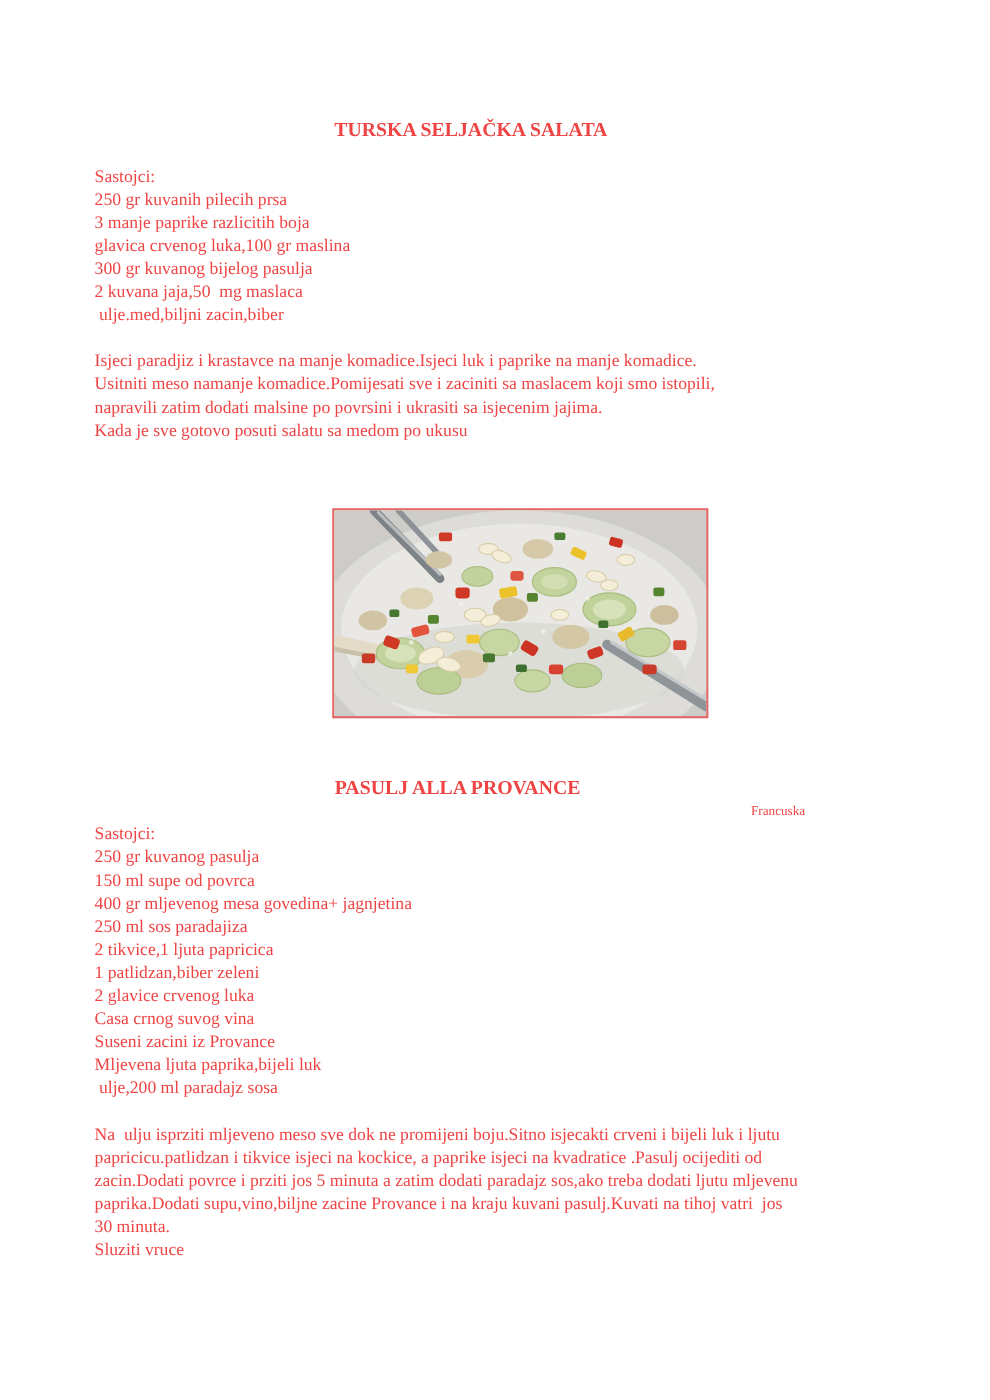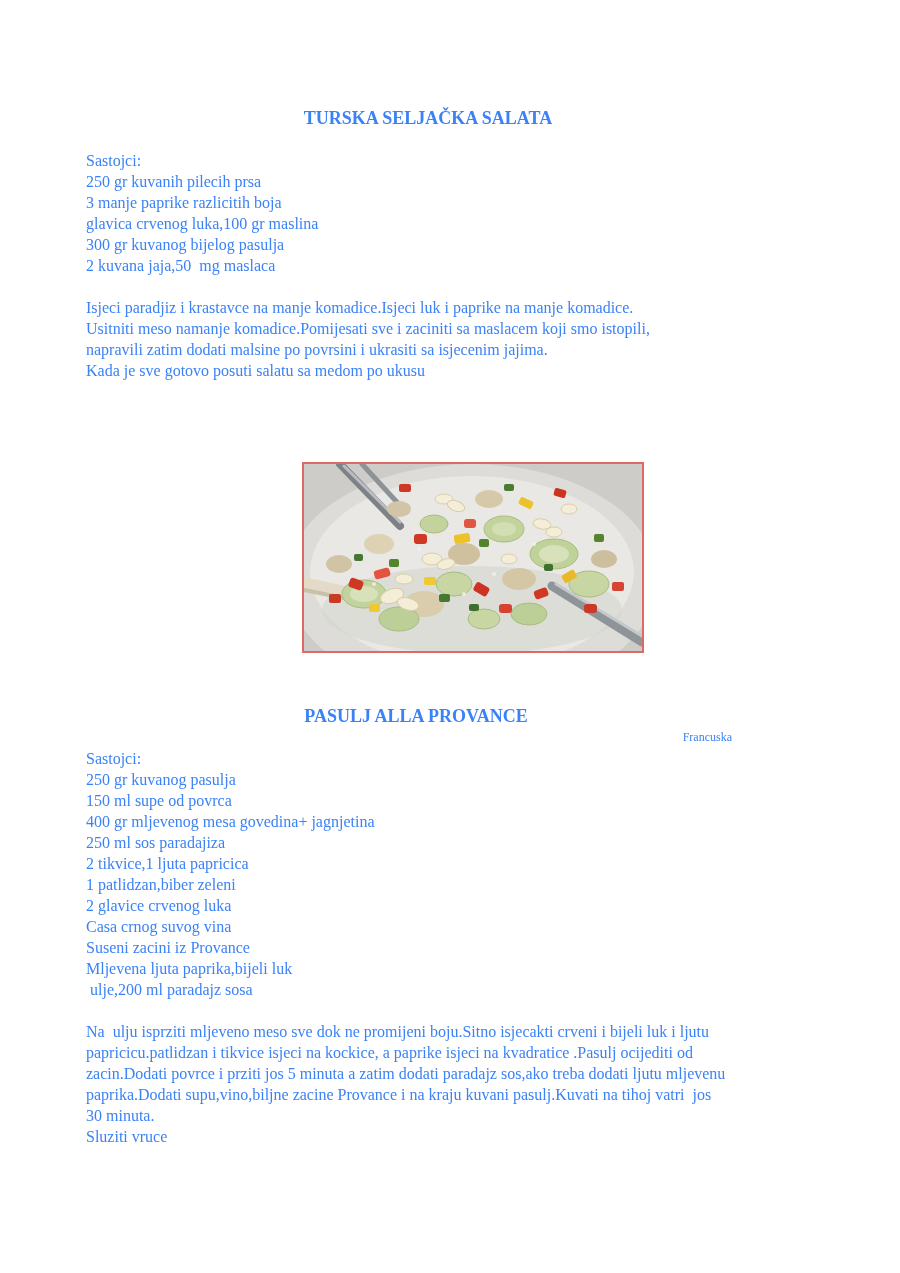--- a/index.html
+++ b/index.html
@@ -6,21 +6,21 @@
     margin: 0;
     padding: 0;
     background: #ffffff;
   }
   .page {
     position: relative;
     width: 736px;
     height: 1273px;
     background: #ffffff;
     font-family: "Liberation Serif", "DejaVu Serif", serif;
-    color: #3b82f6;
+    color: #ef4444;
     overflow: hidden;
   }
   .recipe-block {
     position: absolute;
     left: 86px;
     width: 684px;
   }
   .r1 { top: 108px; }
   .r2 { top: 706px; }
   .recipe-title {
@@ -70,20 +70,21 @@
 
   <div class="recipe-block r1">
     <div class="recipe-title">TURSKA SELJAČKA SALATA</div>
     <div class="recipe-cuisine">Turska</div>
     <div class="line">Sastojci:</div>
     <div class="line">250 gr kuvanih pilecih prsa</div>
     <div class="line">3 manje paprike razlicitih boja</div>
     <div class="line">glavica crvenog luka,100 gr maslina</div>
     <div class="line">300 gr kuvanog bijelog pasulja</div>
     <div class="line">2 kuvana jaja,50  mg maslaca</div>
+    <div class="line"> ulje.med,biljni zacin,biber</div>
     <div class="spacer"></div>
     <div class="line">Isjeci paradjiz i krastavce na manje komadice.Isjeci luk i paprike na manje komadice.</div>
     <div class="line">Usitniti meso namanje komadice.Pomijesati sve i zaciniti sa maslacem koji smo istopili,</div>
     <div class="line">napravili zatim dodati malsine po povrsini i ukrasiti sa isjecenim jajima.</div>
     <div class="line">Kada je sve gotovo posuti salatu sa medom po ukusu</div>
   </div>
 
   <div class="photo-frame" style="border-color: rgb(221, 106, 102);">
     <svg width="338" height="187" viewBox="0 0 338 187" xmlns="http://www.w3.org/2000/svg">
 

